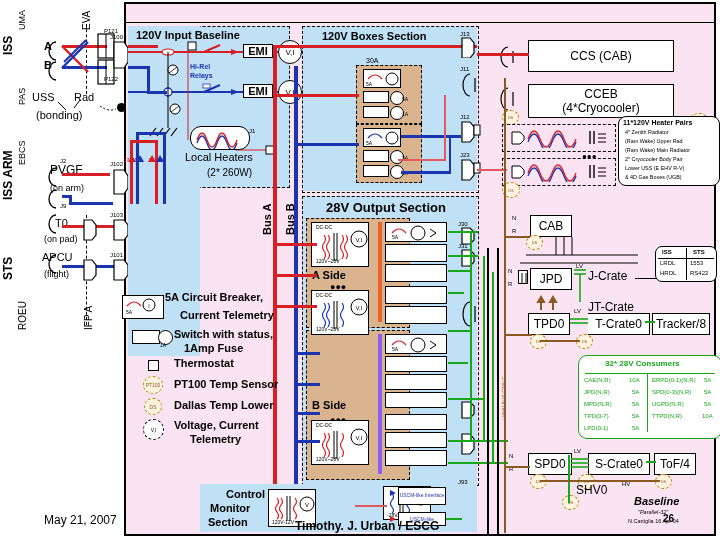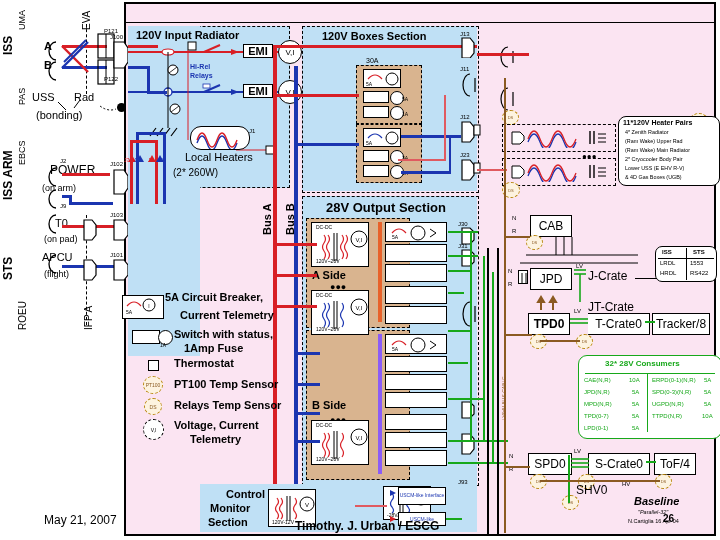--- a/index.html
+++ b/index.html
@@ -60,22 +60,22 @@
     <path d="M56,42 a7,9 0 0,0 0,18" fill="none" stroke="#000" stroke-width="1.3"></path>
     <path d="M56,62 a7,9 0 0,0 0,18" fill="none" stroke="#000" stroke-width="1.3"></path>
     <path d="M56,168 a7,9 0 0,0 0,18" fill="none" stroke="#000" stroke-width="1.3"></path>
     <path d="M56,190 a7,9 0 0,0 0,18" fill="none" stroke="#000" stroke-width="1.3"></path>
     <path d="M56,215 a7,9 0 0,0 0,18" fill="none" stroke="#000" stroke-width="1.3"></path>
     <path d="M56,255 a7,9 0 0,0 0,18" fill="none" stroke="#000" stroke-width="1.3"></path>
   </svg>
 
   <div class="txt b" style="left:44px;top:41px;font-size:11px;">A</div>
   <div class="txt b" style="left:44px;top:60px;font-size:11px;">B</div>
-  <div class="txt" style="left:50px;top:164px;font-size:12px;">POWER</div>
-  <div class="txt" style="left:42px;top:184px;font-size:9px;">(on arm)</div>
+  <div class="txt" style="left:50px;top:164px;font-size:12px;">PVGF</div>
+  <div class="txt" style="left:50px;top:184px;font-size:9px;">(on arm)</div>
   <div class="txt" style="left:55px;top:218px;font-size:11px;">T0</div>
   <div class="txt" style="left:44px;top:235px;font-size:9px;">(on pad)</div>
   <div class="txt" style="left:42px;top:252px;font-size:11px;">APCU</div>
   <div class="txt" style="left:44px;top:270px;font-size:9px;">(flight)</div>
 
   <div class="txt" style="left:32px;top:92px;font-size:11px;">USS</div>
   <div class="txt" style="left:74px;top:92px;font-size:11px;">Rad</div>
   <div class="txt" style="left:36px;top:110px;font-size:11px;">(bonding)</div>
   <svg class="abs" style="left:30px;top:98px;" width="100" height="20">
     <path d="M28,4 l8,8 M44,10 l6,-8" stroke="#000" fill="none" stroke-width="1"></path>
@@ -130,21 +130,21 @@
   <svg class="abs" style="left:78px;top:218px;" width="24" height="70">
     <path d="M6,2 l8,0 l4,5 l0,10 l-4,5 l-8,0 z" fill="#fff" stroke="#000" stroke-width="1.2"></path>
     <path d="M6,42 l8,0 l4,5 l0,10 l-4,5 l-8,0 z" fill="#fff" stroke="#000" stroke-width="1.2"></path>
   </svg>
 
   <div class="txt" style="left:60px;top:158px;font-size:6px;">J2</div>
   <div class="txt" style="left:60px;top:203px;font-size:6px;">J9</div>
 
   <div class="abs blue dash" style="left:128px;top:26px;width:160px;height:160px;"></div>
   <div class="abs blue" style="left:128px;top:26px;width:72px;height:330px;"></div>
-  <div class="txt b" style="left:136px;top:30px;font-size:11px;">120V Input Radiator</div>
+  <div class="txt b" style="left:136px;top:30px;font-size:11px;">120V Input Baseline</div>
 
   <svg class="abs" style="left:128px;top:40px;" width="165" height="150">
 
     <line x1="0" y1="12" x2="150" y2="12" stroke="#d81f26" stroke-width="2"></line>
 
     <ellipse cx="40" cy="12" rx="6" ry="3" fill="#fff" stroke="#d81f26" stroke-width="1.2"></ellipse>
 
     <rect x="60" y="2" width="8" height="8" fill="#fff" stroke="#000" stroke-width="1"></rect>
 
     <line x1="76" y1="12" x2="92" y2="5" stroke="#d81f26" stroke-width="2"></line>
@@ -182,21 +182,21 @@
   <div class="txt b" style="left:190px;top:63px;font-size:7px;color:#1b35b0;">Hi-Rel</div>
   <div class="txt b" style="left:190px;top:72px;font-size:7px;color:#1b35b0;">Relays</div>
 
   <div class="abs" style="left:190px;top:126px;width:58px;height:22px;border:1.2px solid #000;border-radius:11px;background:#fff;">
     <svg width="58" height="22">
       <path d="M6,16 q5,-14 10,0 q5,14 10,0 q5,-14 10,0 q5,14 10,0" fill="none" stroke="#1b35b0" stroke-width="1.4"></path>
       <path d="M6,13 q5,-14 10,0 q5,14 10,0 q5,-14 10,0 q5,14 10,0" fill="none" stroke="#d81f26" stroke-width="1.4"></path>
     </svg>
   </div>
   <div class="txt" style="left:185px;top:152px;font-size:11px;">Local Heaters</div>
-  <div class="txt" style="left:173px;top:168px;font-size:10px;">(2* 260W)</div>
+  <div class="txt" style="left:207px;top:168px;font-size:10px;">(2* 260W)</div>
   <div class="txt" style="left:249px;top:128px;font-size:6px;">J1</div>
 
   <div class="wire red" style="left:128px;top:45px;width:30px;height:3px;"></div>
   <div class="wire blue-w" style="left:128px;top:66px;width:22px;height:3px;"></div>
   <div class="wire blue-w" style="left:147px;top:66px;width:3px;height:27px;"></div>
   <div class="wire blue-w" style="left:147px;top:91px;width:20px;height:3px;"></div>
 
   <div class="wire blue-w" style="left:136px;top:132px;width:3px;height:72px;"></div>
   <div class="wire blue-w" style="left:136px;top:132px;width:30px;height:3px;"></div>
   <div class="wire blue-w" style="left:163px;top:132px;width:3px;height:72px;"></div>
@@ -482,32 +482,37 @@
   <div class="txt b" style="left:174px;top:329px;font-size:11px;">Switch with status,</div>
   <div class="txt b" style="left:184px;top:343px;font-size:11px;">1Amp Fuse</div>
 
   <div class="abs solid" style="left:148px;top:360px;width:9px;height:9px;background:#fff;"></div>
   <div class="txt b" style="left:174px;top:358px;font-size:11px;">Thermostat</div>
 
   <div class="tempsens" style="left:143px;top:376px;width:18px;height:16px;font-size:5px;">PT100</div>
   <div class="txt b" style="left:174px;top:379px;font-size:11px;">PT100 Temp Sensor</div>
 
   <div class="tempsens" style="left:144px;top:398px;width:16px;height:15px;font-size:5px;">DS</div>
-  <div class="txt b" style="left:174px;top:400px;font-size:11px;">Relays Temp Sensor</div>
+  <div class="txt b" style="left:174px;top:400px;font-size:11px;">Dallas Temp Lower</div>
 
   <div class="circ" style="left:143px;top:419px;width:19px;height:19px;font-size:5px;border-style:dashed;">V,I</div>
   <div class="txt b" style="left:174px;top:420px;font-size:11px;">Voltage, Current</div>
   <div class="txt b" style="left:190px;top:434px;font-size:11px;">Telemetry</div>
 
+  <div class="box" style="left:528px;top:40px;width:146px;height:32px;font-size:12px;">CCS (CAB)</div>
   <svg class="abs" style="left:500px;top:45px;" width="28" height="24">
     <path d="M8,2 a7,10 0 0,0 0,20" fill="none" stroke="#000" stroke-width="1.2"></path>
     <line x1="13" y1="6" x2="13" y2="18" stroke="#000" stroke-width="1.2"></line>
   </svg>
   <div class="wire red" style="left:477px;top:53px;width:52px;height:3px;"></div>
 
+  <div class="box" style="left:528px;top:84px;width:146px;height:34px;font-size:12px;flex-direction:column;">
+    <div>CCEB</div>
+    <div>(4*Cryocooler)</div>
+  </div>
   <svg class="abs" style="left:500px;top:86px;" width="28" height="28">
     <path d="M8,2 a7,11 0 0,0 0,22" fill="none" stroke="#000" stroke-width="1.2"></path>
     <line x1="13" y1="6" x2="13" y2="20" stroke="#000" stroke-width="1.2"></line>
   </svg>
   <div class="tempsens" style="left:502px;top:110px;width:15px;height:13px;font-size:4px;">DS</div>
 
   <div class="abs dash" style="left:502px;top:124px;width:112px;height:26px;"></div>
   <svg class="abs" style="left:504px;top:126px;" width="110" height="22">
     <path d="M8,6 l8,0 l4,4 l0,4 l-4,4 l-8,0 z" fill="#fff" stroke="#000" stroke-width="1"></path>
     <path d="M24,16 q6,-16 12,0 q6,16 12,0 q6,-16 12,0 q6,16 12,0" fill="none" stroke="#1b35b0" stroke-width="1.3"></path>
@@ -585,21 +590,21 @@
     <div class="txt b" style="left:6px;top:2px;font-size:6px;">ISS</div>
     <div class="txt b" style="left:37px;top:2px;font-size:6px;">STS</div>
     <div class="txt" style="left:4px;top:13px;font-size:6px;">LRDL</div>
     <div class="txt" style="left:34px;top:13px;font-size:6px;">1553</div>
     <div class="txt" style="left:4px;top:23px;font-size:6px;">HRDL</div>
     <div class="txt" style="left:34px;top:23px;font-size:6px;">RS422</div>
     <div class="abs" style="left:30px;top:1px;width:1px;height:32px;background:#000;"></div>
     <div class="abs" style="left:2px;top:11px;width:56px;height:1px;background:#000;"></div>
   </div>
 
-  <div class="box" style="left:528px;top:313px;width:42px;height:22px;font-size:12px;font-weight:bold;">TPD0</div>
+  <div class="box" style="left:528px;top:313px;width:42px;height:22px;font-size:12px;">TPD0</div>
   <div class="box" style="left:588px;top:313px;width:62px;height:22px;font-size:12px;border-left:none;">T-Crate0</div>
   <div class="box" style="left:652px;top:313px;width:58px;height:22px;font-size:12px;">Tracker/8</div>
   <div class="txt" style="left:574px;top:308px;font-size:6px;">LV</div>
   <svg class="abs" style="left:568px;top:314px;" width="22" height="20">
     <line x1="2" y1="5" x2="20" y2="5" stroke="#17a81a" stroke-width="1.6"></line>
     <line x1="2" y1="9" x2="20" y2="9" stroke="#17a81a" stroke-width="1.6"></line>
   </svg>
   <div class="tempsens" style="left:530px;top:334px;width:15px;height:13px;font-size:4px;">DS</div>
   <div class="tempsens" style="left:576px;top:334px;width:15px;height:13px;font-size:4px;">DS</div>
   <div class="wire green-w" style="left:645px;top:321px;width:10px;height:2px;"></div>

